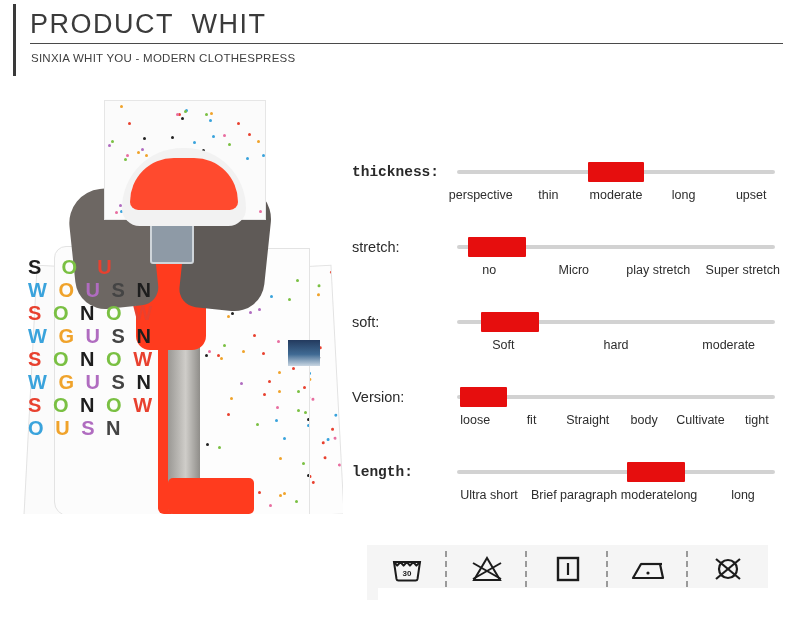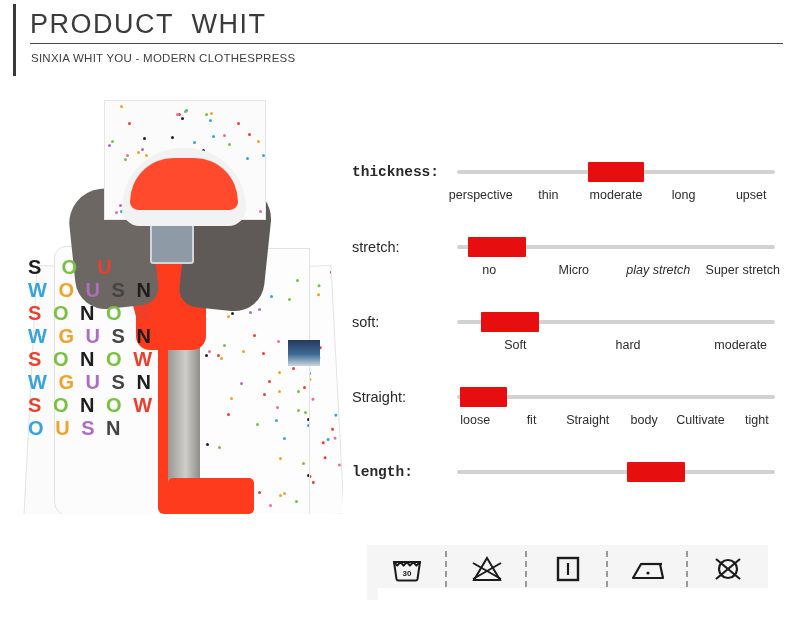--- a/index.html
+++ b/index.html
@@ -374,51 +374,57 @@
         <div class="tick" style="flex: 1 1 0%;">upset</div>
       </div>
     </div>
     <div class="spec-row">
       <div class="spec-label">stretch:</div>
       <div class="track" style="background: rgb(210, 210, 210);"></div>
       <div class="knob" style="background: rgb(230, 14, 14); width: 58px; left: 115.75px;"></div>
       <div class="ticks" style="left: 95px; width: 338px;">
         <div class="tick" style="flex: 1 1 0%;">no</div>
         <div class="tick" style="flex: 1 1 0%;">Micro</div>
-        <div class="tick" style="flex: 1 1 0%; font-style: italic;">play stretch</div>
+        <div class="tick" style="flex: 1 1 0%;">play stretch</div>
         <div class="tick" style="flex: 1 1 0%;">Super stretch</div>
       </div>
     </div>
     <div class="spec-row">
       <div class="spec-label">soft:</div>
       <div class="track" style="background: rgb(210, 210, 210);"></div>
       <div class="knob" style="background: rgb(230, 14, 14); width: 58px; left: 129px;"></div>
-      <div class="ticks" style="left: 107px; width: 338px;">
+      <div class="ticks" style="left: 95px; width: 338px;">
         <div class="tick" style="flex: 1 1 0%;">Soft</div>
         <div class="tick" style="flex: 1 1 0%;">hard</div>
         <div class="tick" style="flex: 1 1 0%;">moderate</div>
       </div>
     </div>
     <div class="spec-row">
-      <div class="spec-label">Straight:</div>
+      <div class="spec-label">Version:</div>
       <div class="track" style="background: rgb(210, 210, 210);"></div>
       <div class="knob" style="background: rgb(230, 14, 14); width: 46.64px; left: 108.18px;"></div>
       <div class="ticks" style="left: 95px; width: 338px;">
         <div class="tick" style="flex: 1 1 0%;">loose</div>
         <div class="tick" style="flex: 1 1 0%;">fit</div>
         <div class="tick" style="flex: 1 1 0%;">Straight</div>
         <div class="tick" style="flex: 1 1 0%;">body</div>
         <div class="tick" style="flex: 1 1 0%;">Cultivate</div>
         <div class="tick" style="flex: 1 1 0%;">tight</div>
       </div>
     </div>
     <div class="spec-row">
       <div class="spec-label bold">length:</div>
       <div class="track" style="background: rgb(210, 210, 210);"></div>
       <div class="knob" style="background: rgb(230, 14, 14); width: 58px; left: 274.75px;"></div>
+      <div class="ticks" style="left: 95px; width: 338px;">
+        <div class="tick" style="flex: 1 1 0%;">Ultra short</div>
+        <div class="tick" style="flex: 1 1 0%;">Brief paragraph</div>
+        <div class="tick" style="flex: 1 1 0%;">moderatelong</div>
+        <div class="tick" style="flex: 1 1 0%;">long</div>
+      </div>
     </div>
   </div>
 
 <div id="care-panel"></div>
 <div id="care-panel-footer"></div>
 <div id="care-icons">
 
   <div class="care-cell">
     <svg width="34" height="30" viewBox="0 0 34 30">
       <path d="M4 8 L6.5 25 a2 2 0 0 0 2 1.6 h17 a2 2 0 0 0 2 -1.6 L30 8 Z" fill="none" stroke="#1c1c1c" stroke-width="2"></path>

